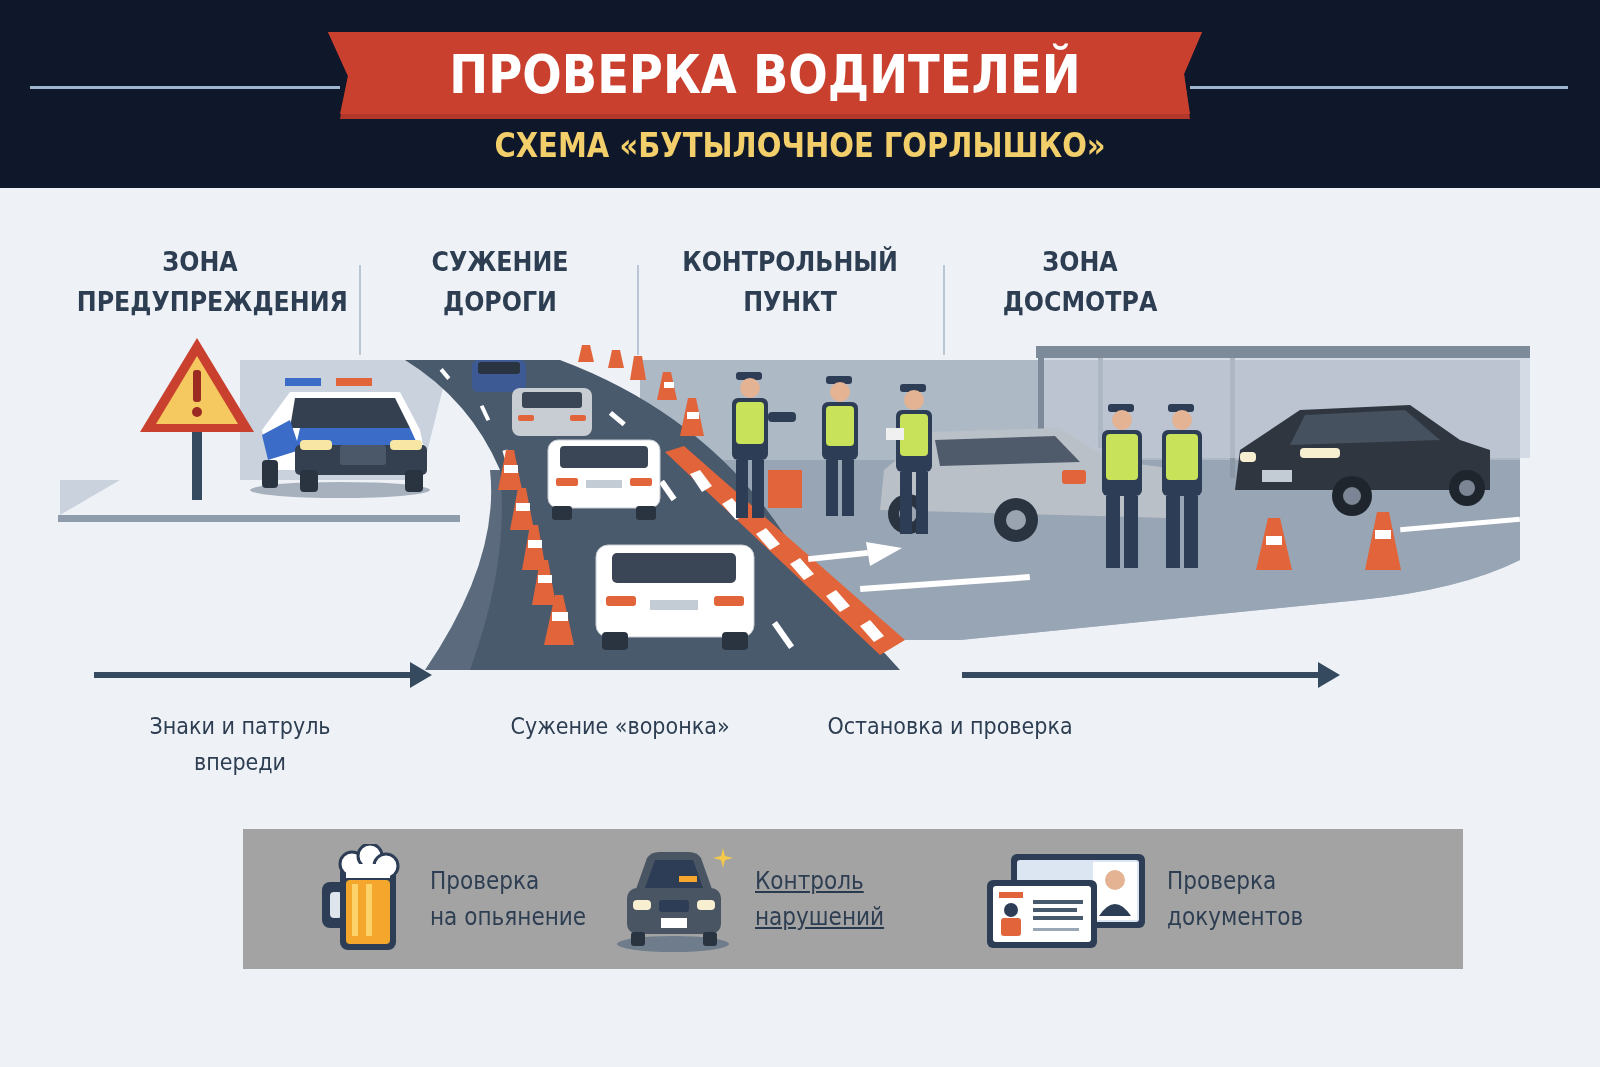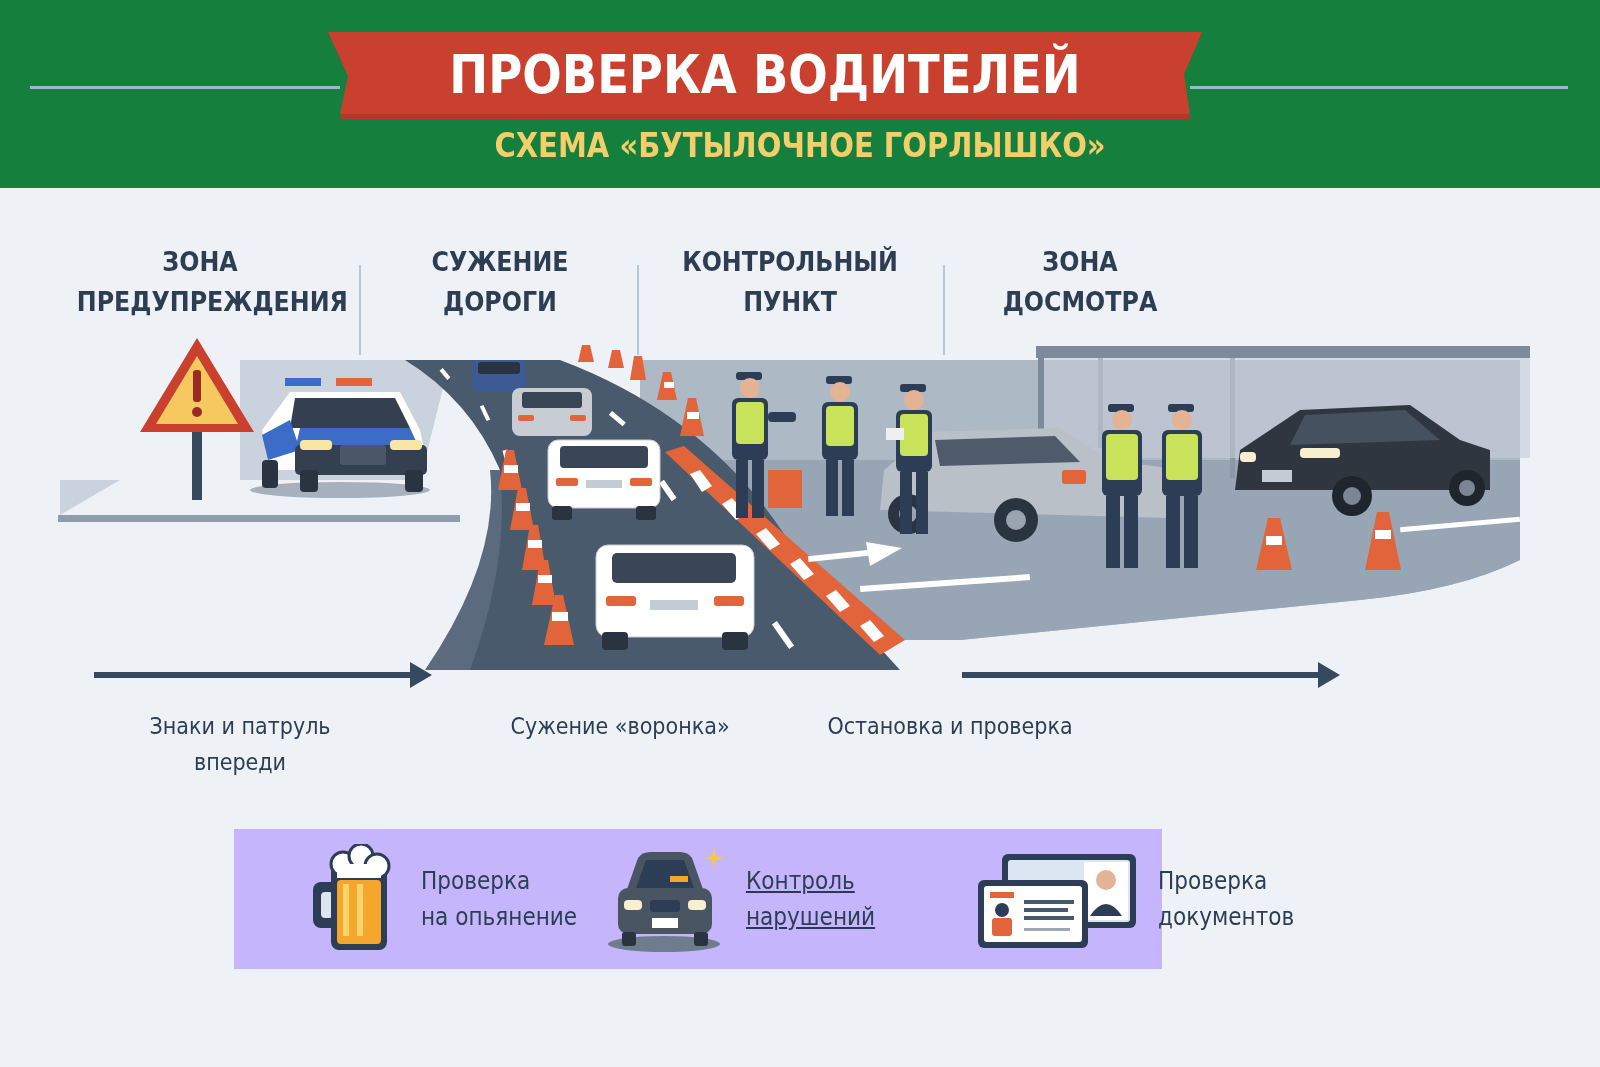--- a/index.html
+++ b/index.html
@@ -5,21 +5,21 @@
   * { box-sizing: border-box; margin: 0; padding: 0; }
   html, body { width: 1600px; height: 1067px; overflow: hidden; }
   body {
     background: #eef2f7;
     font-family: "DejaVu Sans", "Liberation Sans", sans-serif;
     color: #2a3a4e;
     position: relative;
   }
   .header {
     position: absolute; left: 0; top: 0; width: 1600px; height: 188px;
-    background: #15803d;
+    background: #0f172a;
   }
   .header-line {
     position: absolute; top: 86px; height: 3px; background: #9fb6cf;
   }
   .header-line.left { left: 30px; width: 310px; }
   .header-line.right { left: 1190px; width: 378px; }
   .ribbon {
     position: absolute; left: 328px; top: 32px; width: 874px; height: 87px;
   }
   .ribbon svg { position: absolute; left: 0; top: 0; }
@@ -41,22 +41,22 @@
   }
   .zone-sep {
     position: absolute; width: 2px; background: #b8c6d6;
   }
   .scene { position: absolute; left: 0; top: 330px; width: 1600px; height: 360px; }
   .flow-caption {
     position: absolute; text-align: center; font-size: 23px; line-height: 36px;
     color: #2e3e52; transform: scaleX(0.9);
   }
   .features {
-    position: absolute; left: 234px; top: 829px; width: 928px; height: 140px;
-    background: #c4b5fd;
+    position: absolute; left: 243px; top: 829px; width: 1220px; height: 140px;
+    background: #a3a3a3;
   }
   .feature {
     position: absolute; top: 0; height: 140px; display: flex; align-items: center;
   }
   .feature-text {
     font-size: 24px; line-height: 36px; color: #2e3e52; transform-origin: left center;
     transform: scaleX(0.9); white-space: nowrap;
   }
   .feature-text span { display: block; }
 </style>

